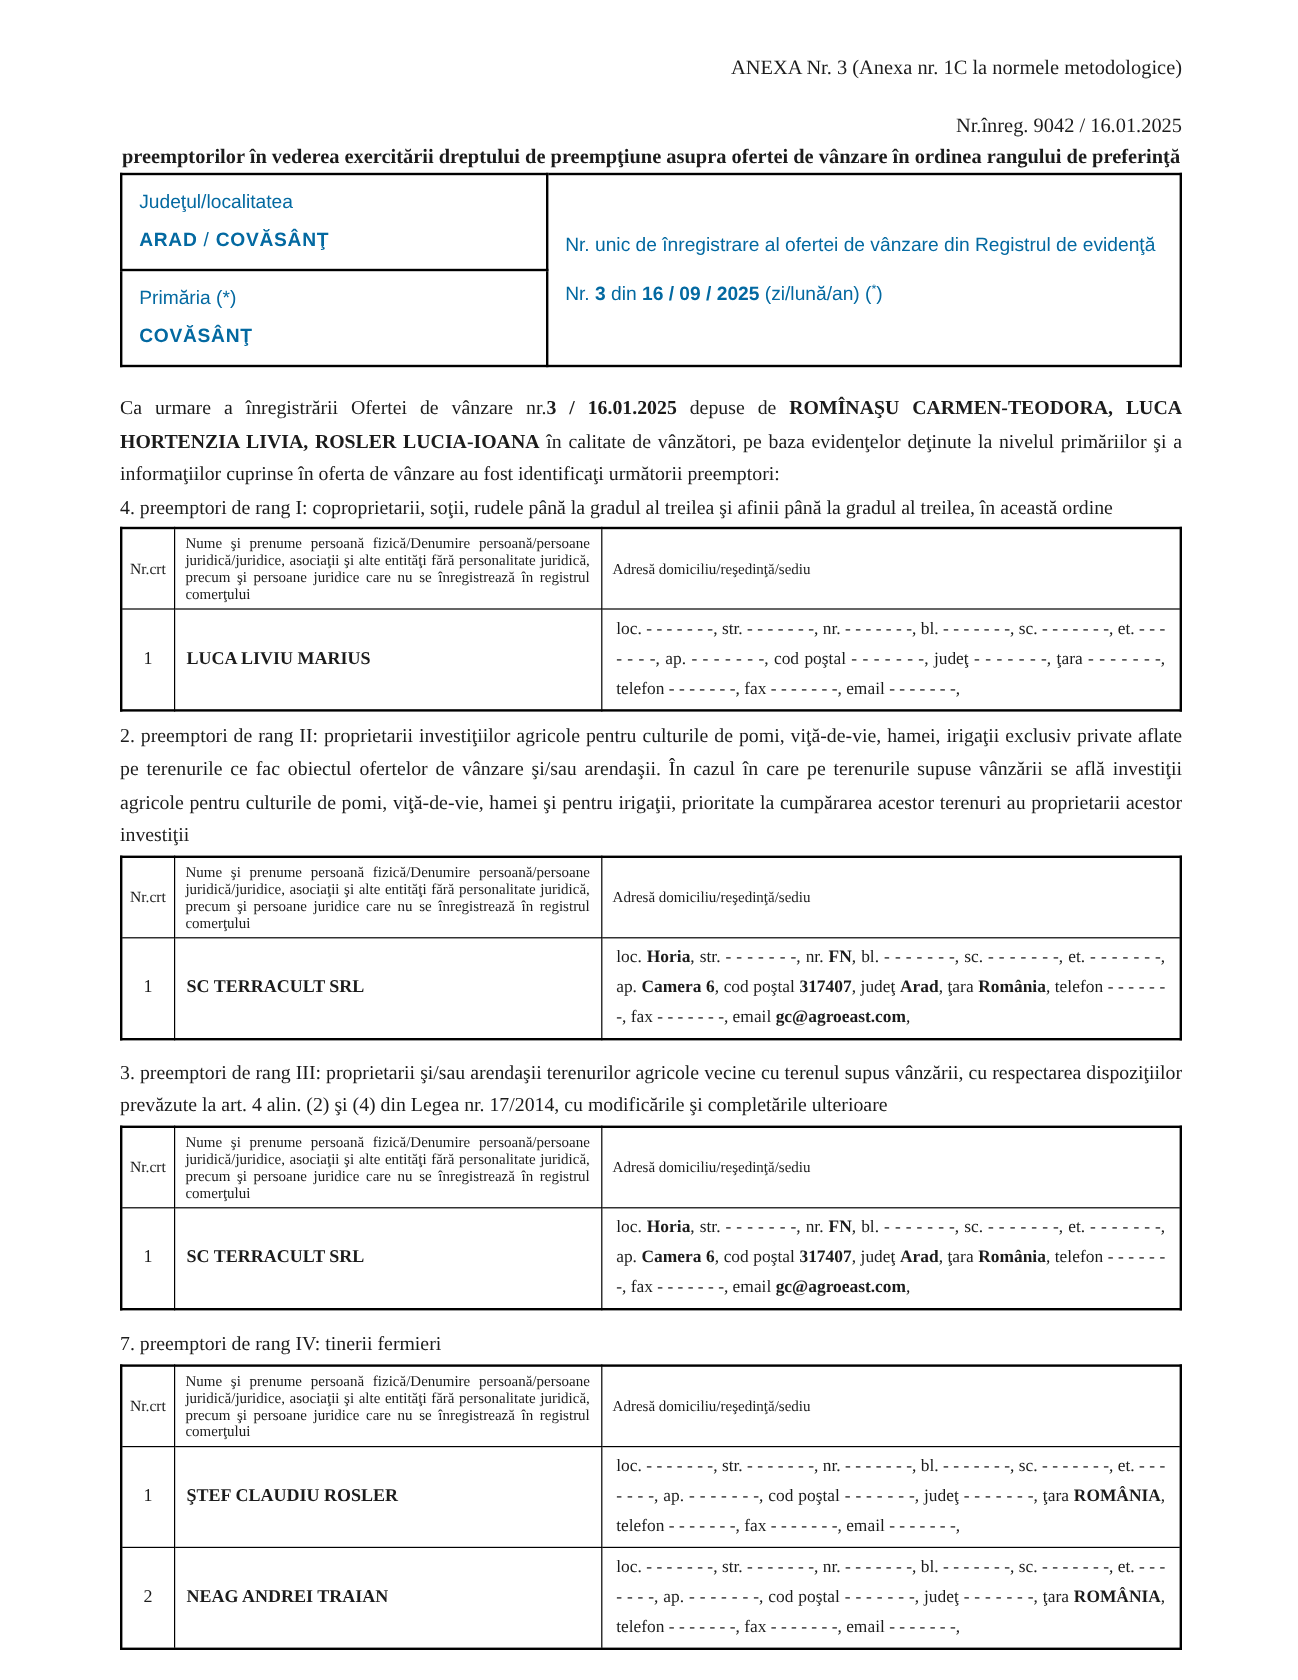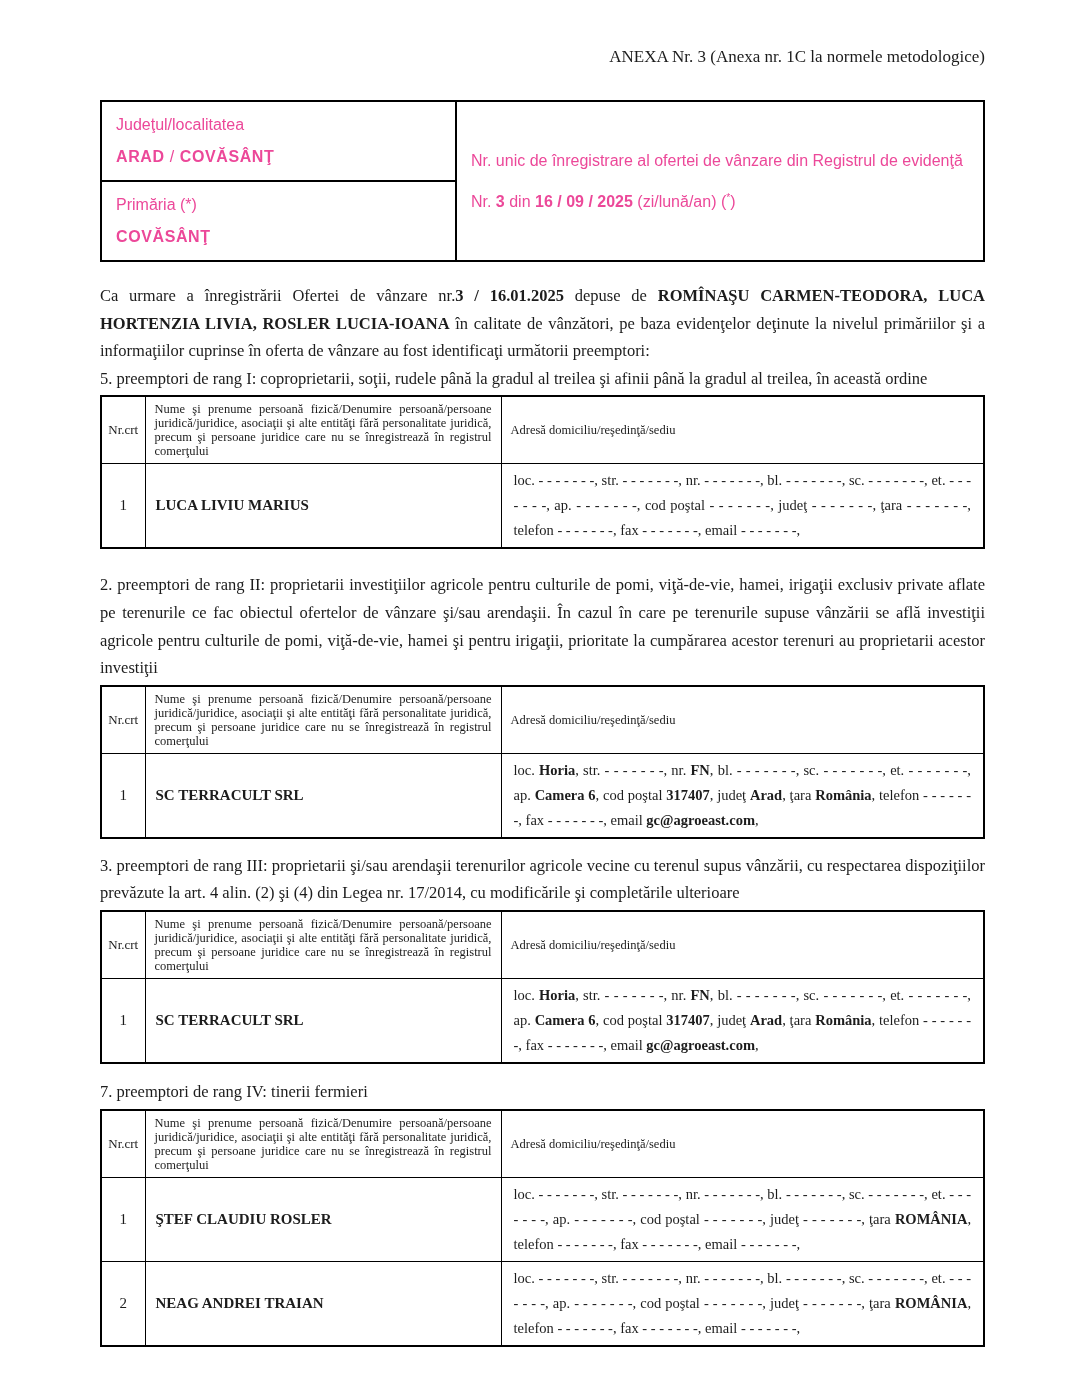--- a/index.html
+++ b/index.html
@@ -18,56 +18,58 @@
   sup { font-size:0.65em; }
 
   
   .hdr-right { text-align:right; font-size:17px; line-height:22px; }
   .anexa { margin-bottom:26px; }
   .lista-title { text-align:center; font-weight:bold; font-size:17.5px; margin-top:6px; line-height:24px; }
   .lista-subtitle { text-align:center; font-weight:bold; font-size:17px; line-height:27px; margin-top:1px; }
 
   
   .info-table {
-    width:100%; border-collapse:collapse; margin-top:32px;
-    font-family:"Liberation Sans", sans-serif; color:#ec4899; font-size:16px;
+    width:100%; border-collapse:collapse; margin-top:0;
+    font-family:"Liberation Sans", sans-serif; color:#0369a1; font-size:16px;
   }
   .info-table td { border:2px solid #000; vertical-align:middle; padding:11px 14px; }
   .info-table .lbl { line-height:24px; }
   .info-table .val { line-height:24px; margin-top:8px; letter-spacing:0.6px; font-weight:bold; }
   .info-table .val .b { font-weight:bold; }
   .info-table .val span:not(.b) { font-weight:normal; }
   .right-cell div { line-height:27px; }
   .right-cell .just { text-align:justify; margin-bottom:10px; }
   .lcol { width:40.2%; }
 
   
   .para { font-size:16.5px; line-height:27.6px; text-align:justify; }
   .intro { margin-top:20px; }
-  .mt-s2 { margin-top:22px; }
+  .mt-s2 { margin-top:6px; }
   .mt-s3 { margin-top:13px; }
   .mt-s4 { margin-top:14px; }
 
   
   .rank-table { width:100%; border-collapse:collapse; border:2px solid #000; margin-top:3px; }
   .rank-table td { border:1px solid #000; vertical-align:middle;margin-left:32px; }
   .th-nr  { width:44px; font-size:13px; text-align:center; padding:4px 2px; }
   .th-name{ width:356px; font-size:12.5px; text-align:justify; line-height:14px; padding:5px 9px; }
   .th-addr{ font-size:12.5px; padding:5px 9px; line-height:14px; }
   .td-nr  { text-align:center; font-size:15px; }
   .td-name{ font-weight:bold; font-size:15px; padding:6px 10px; }
   .td-addr{ font-size:14.5px; line-height:25px; padding:4px 12px; text-align:justify; }
   .row-h  { height:76px; }
 </style>
 </head>
 <body>
 
 <div class="page">
 
   <div class="hdr-right anexa">ANEXA Nr. 3 (Anexa nr. 1C la normele metodologice)</div>
+  <div class="hdr-right">Nr.înreg. 9042 / 16.01.2025</div>
+  <div class="lista-subtitle">preemptorilor în vederea exercitării dreptului de preempţiune asupra ofertei de vânzare în ordinea rangului de preferinţă</div>
 
   <table class="info-table">
     <tbody>
         <tr>
       <td class="lcol">
         <div class="lbl">Judeţul/localitatea</div>
         <div class="val"><span class="b">ARAD</span><span> / </span><span class="b">COVĂSÂNŢ</span></div>
       </td>
       <td rowspan="2" class="right-cell">
         <div class="just">Nr. unic de înregistrare al ofertei de vânzare din Registrul de evidenţă</div>
@@ -77,21 +79,21 @@
     <tr>
       <td class="lcol">
         <div class="lbl">Primăria (*)</div>
         <div class="val">COVĂSÂNŢ</div>
       </td>
     </tr>
   </tbody>
     </table>
 
   <p class="para intro"><span>Ca urmare a înregistrării Ofertei de vânzare nr.</span><span class="b">3 / 16.01.2025</span><span> depuse de </span><span class="b">ROMÎNAŞU CARMEN-TEODORA, LUCA HORTENZIA LIVIA, ROSLER LUCIA-IOANA</span><span> în calitate de vânzători, pe baza evidenţelor deţinute la nivelul primăriilor şi a informaţiilor cuprinse în oferta de vânzare au fost identificaţi următorii preemptori:</span></p>
-  <p class="para">5. preemptori de rang I: coproprietarii, soţii, rudele până la gradul al treilea şi afinii până la gradul al treilea, în această ordine</p>
+  <p class="para">4. preemptori de rang I: coproprietarii, soţii, rudele până la gradul al treilea şi afinii până la gradul al treilea, în această ordine</p>
 
   <table class="rank-table">
     <tbody>
         <tr>
       <td class="th-nr">Nr.crt</td>
       <td class="th-name">Nume şi prenume persoană fizică/Denumire persoană/persoane juridică/juridice, asociaţii şi alte entităţi fără personalitate juridică, precum şi persoane juridice care nu se înregistrează în registrul comerţului</td>
       <td class="th-addr">Adresă domiciliu/reşedinţă/sediu</td>
     </tr>
     <tr class="row-h">
       <td class="td-nr">1</td>

